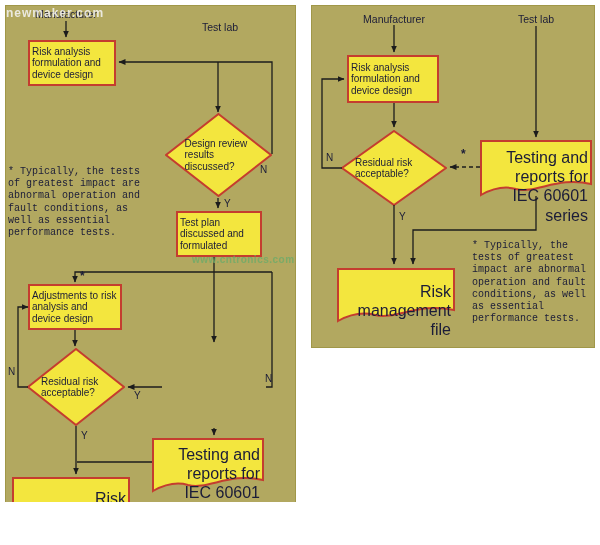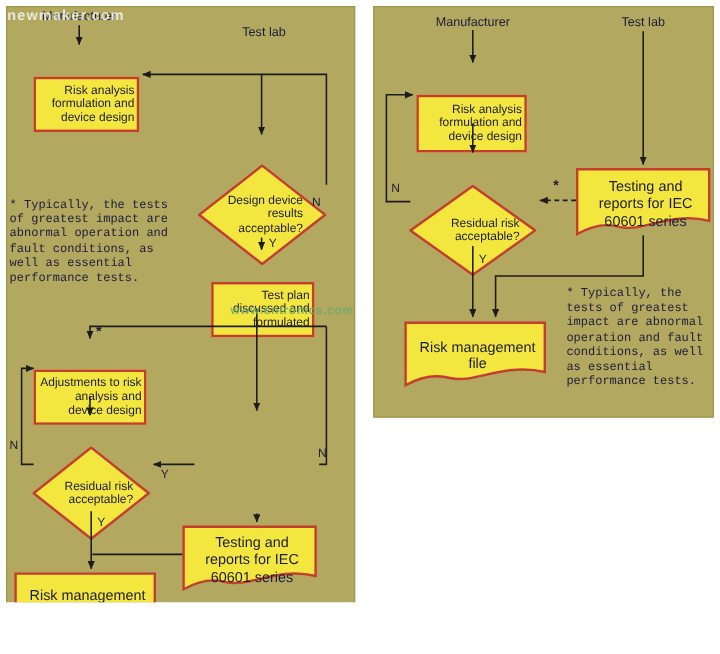--- a/index.html
+++ b/index.html
@@ -3,28 +3,28 @@
 <meta charset="utf-8">
 <style>
   html,body{margin:0;padding:0;background:#ffffff;}
   #stage{
     position:relative;width:600px;height:502px;background:#ffffff;
     font-family:"Liberation Sans",sans-serif;color:#1b1c38;overflow:hidden;
   }
   .panel{position:absolute;background:#b2a860;border:1px solid #a09748;box-sizing:border-box;z-index:1;}
   .lane-label{position:absolute;font-size:10.5px;text-align:center;z-index:3;}
   .node{position:absolute;display:flex;align-items:center;justify-content:center;
-        text-align:right;font-size:10px;line-height:1.15;z-index:2;box-sizing:border-box;margin-top:24px;}
+        text-align:left;font-size:10px;line-height:1.15;z-index:2;box-sizing:border-box;}
   .box{background:#f3e63e;border:2px solid #c43d2f;padding:1px 2px;}
   .diamond{background:transparent;}
   .diamond svg{position:absolute;left:0;top:0;width:100%;height:100%;}
   .dlabel{position:relative;z-index:2;padding:0 2px;}
   .doc{position:absolute;z-index:2;}
   .doc svg{position:absolute;left:0;top:0;overflow:visible;}
-  .doclabel{position:absolute;left:8px;right:4px;text-align:center;z-index:2;font-size:12px;line-height:1.2;}
+  .doclabel{position:absolute;left:8px;right:4px;text-align:right;z-index:2;font-size:16px;line-height:1.2;}
   .shape{fill:#f3e63e;stroke:#c43d2f;stroke-width:2;}
   .note{position:absolute;font-size:10px;line-height:1.22;z-index:2;text-align:left;font-family:Liberation Mono, monospace;}
   .blabel{position:absolute;font-size:10px;z-index:5;}
   .star{font-size:12px;font-weight:bold;}
   #connectors{position:absolute;left:0;top:0;z-index:4;pointer-events:none;}
   #connectors polyline{fill:none;stroke:#1c1c1c;stroke-width:1.3;}
   #connectors .dash{stroke-dasharray:4 3;}
   .wm1{position:absolute;left:6px;top:6px;z-index:6;font-size:12px;font-weight:bold;
        letter-spacing:1px;color:rgba(245,245,245,0.85);}
   .wm2{position:absolute;left:192px;top:254px;z-index:6;font-size:10px;font-weight:bold;
@@ -44,21 +44,21 @@
   <div class="lane-label" style="left:510px;top:13px;width:52px">Test lab</div>
 
   <div class="node box" style="left:28px;top:40px;width:88px;height:46px">
     <span>Risk analysis formulation and device design</span>
   </div>
 
   <div class="node diamond" style="left:165px;top:113px;width:107px;height:84px">
     <svg viewBox="0 0 107 84">
       <polygon class="shape" points="53.5,1 106,42 53.5,83 1,42"></polygon>
     </svg>
-    <span class="dlabel" style="max-width:68px">Design device results acceptable?</span>
+    <span class="dlabel" style="max-width:68px">Design review results discussed?</span>
   </div>
 
   <div class="note" style="left:8px;top:166px;width:148px">* Typically, the tests of greatest impact are abnormal operation and fault conditions, as well as essential performance tests.</div>
 
   <div class="node box" style="left:28px;top:284px;width:94px;height:46px">
     <span>Adjustments to risk analysis and device design</span>
   </div>
 
   <div class="node box" style="left:176px;top:211px;width:86px;height:46px">
     <span>Test plan discussed and formulated</span>

